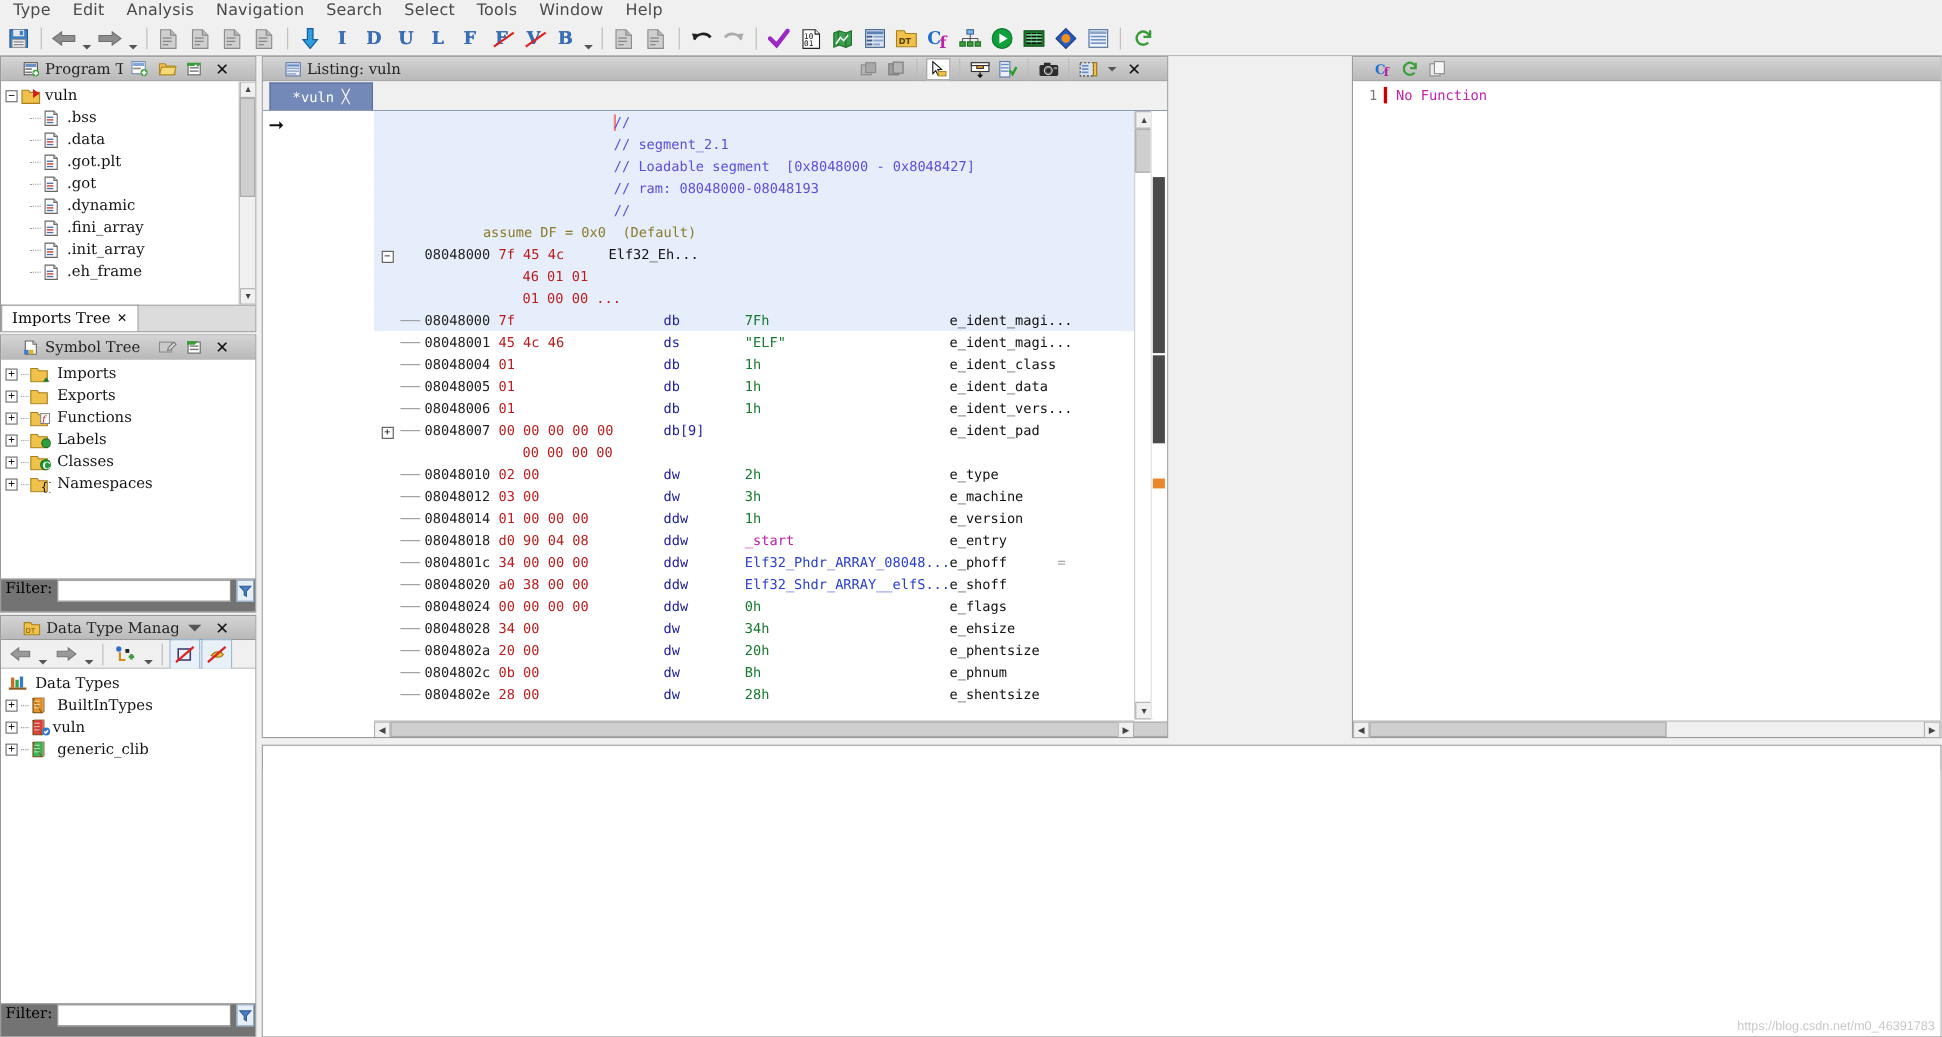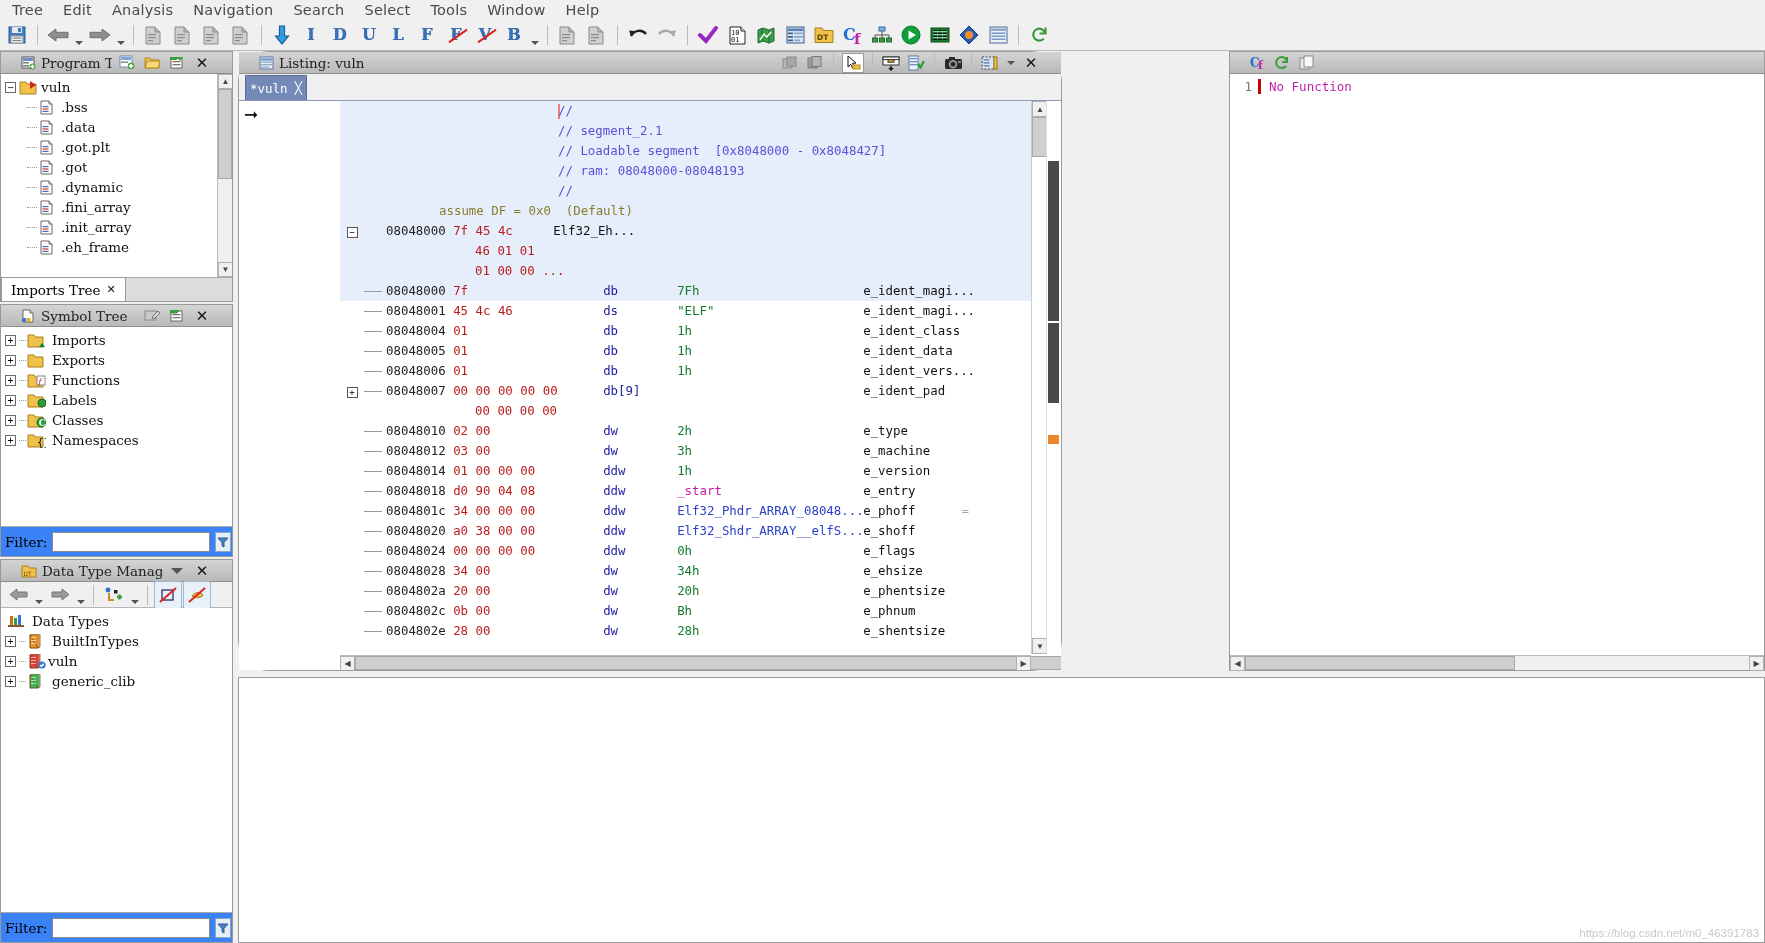--- a/index.html
+++ b/index.html
@@ -71,22 +71,22 @@
     font-family:"DejaVu Sans Mono",monospace;color:#111;box-sizing:border-box;flex:none;
   }
   .indent{width:22px;flex:none;}
   .tlabel{margin-left:6px;}
 
   
   .ico{width:16px;height:15px;position:relative;flex:none;}
 
   
   .filterbar{
-    position:absolute;left:0;right:0;bottom:0;height:30px;background:#3b82f6;
-    border-top:1px solid #aaa;display:flex;align-items:center;padding:0 4px;gap:5px;box-sizing:border-box;
+    position:absolute;left:0;right:0;bottom:0;height:30px;background:#737373;
+    border-top:1px solid #aaa;display:flex;align-items:flex-start;padding:0 4px;gap:5px;box-sizing:border-box;
   }
   .filterbar .lab{font-family:"DejaVu Serif",serif;font-size:13.5px;}
   .filterbar input{
     flex:1;height:20px;border:1px solid #8a8a8a;background:#fff;font-size:12px;padding:0 3px;
     font-family:"DejaVu Sans",sans-serif;box-sizing:border-box;
   }
   .fbtn{width:20px;height:20px;border:1px solid #8aa7c4;background:#e6eef7;display:flex;align-items:center;justify-content:center;cursor:default;box-sizing:border-box;}
 
   
   .tabstrip{height:24px;background:#dcdcdc;border-top:1px solid #aaa;display:flex;align-items:flex-end;box-sizing:border-box;}
@@ -99,21 +99,21 @@
   .dtmbar{
     height:26px;background:#f0f0f0;border-bottom:1px solid #b5b5b5;display:flex;align-items:center;
     padding:0 3px;gap:1px;box-sizing:border-box;
   }
 
   
   .listing-tabs{
     height:27px;background:#f0f0f0;border-bottom:1px solid #8d9cb5;display:flex;align-items:flex-end;padding-left:6px;box-sizing:border-box;
   }
   .ltab{
-    height:24px;display:flex;align-items:center;gap:7px;padding:0 4px;
+    height:24px;display:flex;align-items:center;gap:7px;padding:0 20px;
     background:#7389b8;color:#fff;border:1px solid #5a6e99;border-bottom:none;
     font-family:"DejaVu Sans Mono",monospace;font-size:12.5px;cursor:default;
   }
   .ltab .x{color:#fff;font-weight:bold;font-size:12px;}
 
   .code{
     position:absolute;left:0;right:0;top:0;bottom:0;overflow:hidden;
     font-family:"DejaVu Sans Mono",monospace;font-size:12.4px;line-height:20px;white-space:pre;
   }
   .cl{height:20px;display:flex;align-items:center;}
@@ -158,21 +158,21 @@
     position:absolute;right:6px;bottom:4px;color:#c8c8c8;font-size:11.5px;
     font-family:"Liberation Sans",sans-serif;
   }
 </style>
 </head>
 <body>
 
 <div class="app">
 
   <div class="menubar" id="menubar">
-      <div class="mi">Tree</div>
+      <div class="mi">Type</div>
       <div class="mi">Edit</div>
       <div class="mi">Analysis</div>
       <div class="mi">Navigation</div>
       <div class="mi">Search</div>
       <div class="mi">Select</div>
       <div class="mi">Tools</div>
       <div class="mi">Window</div>
       <div class="mi">Help</div>
     </div>
 
@@ -774,21 +774,21 @@
         <span class="lab">Filter:</span>
         <input type="text" value="" style="">
         <span class="fbtn">
           <svg width="14" height="14" viewBox="0 0 14 14">
               <path d="M2 3h10l-4 4.5V12l-2-1.2V7.5z" fill="#4a7fc4" stroke="#2c5a96"></path>
             </svg>
         </span>
       </div>
     </div>
 
-    <div class="panel" style="left:238px;top:0;width:824px;height:620px;border-radius:31px;">
+    <div class="panel" style="left:238px;top:0;width:824px;height:620px;">
       <div class="ptitle">
         <span class="ico" style="width:15px;height:14px;">
           <svg width="15" height="14" viewBox="0 0 15 14">
               <rect x="1" y="1" width="13" height="12" fill="#e8eef5" stroke="#5a78a8"></rect>
               <rect x="2" y="2.5" width="11" height="2" fill="#6b8fc4"></rect>
               <rect x="2" y="5.5" width="11" height="1.3" fill="#90a8c8"></rect>
               <rect x="2" y="8" width="11" height="1.3" fill="#90a8c8"></rect>
               <rect x="2" y="10.5" width="8" height="1.3" fill="#90a8c8"></rect>
             </svg>
         </span>

